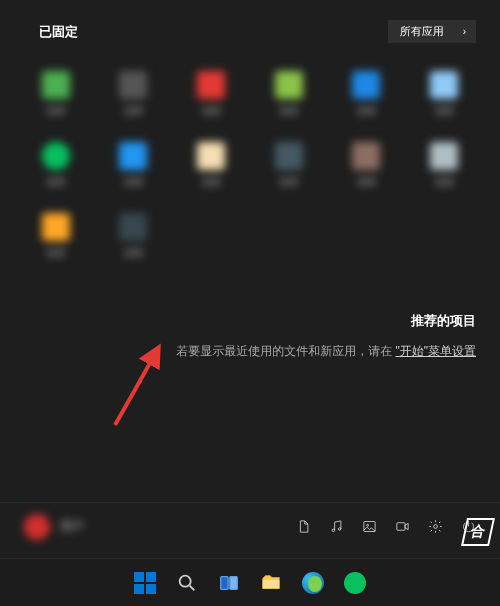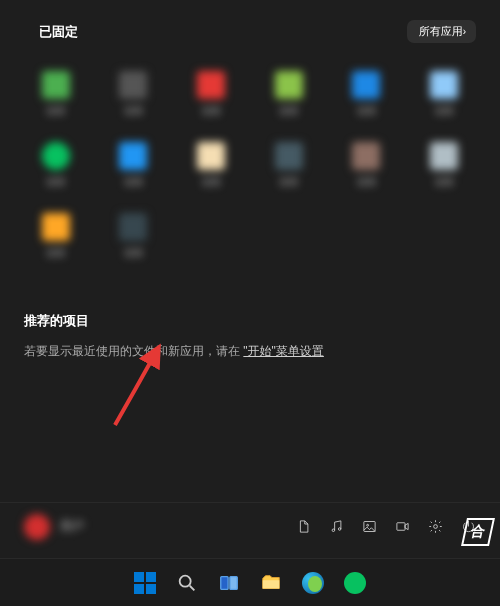--- a/index.html
+++ b/index.html
@@ -30,24 +30,24 @@
       font-size: 13px;
       font-weight: 600;
       color: #ffffff;
     }
     .all-apps-btn {
       background: rgba(255,255,255,0.08);
       border: none;
       color: #fff;
       font-size: 11px;
       padding: 4px 10px 4px 12px;
-      border-radius: 7px;
-      display: flex;
-      align-items: center;
-      gap: 0;
+      border-radius: 1px;
+      display: flex;
+      align-items: center;
+      gap: 19px;
       cursor: pointer;
     }
     .chevron { font-size: 10px; }
     .pinned-grid {
       display: grid;
       grid-template-columns: repeat(6, 1fr);
       gap: 6px 2px;
       padding: 12px 18px 0 18px;
     }
     .app-tile {
@@ -72,20 +72,21 @@
       white-space: nowrap;
     }
     .ic1{background:#4caf50;} .ic2{background:#555;} .ic3{background:#e53935;}
     .ic4{background:#8bc34a;} .ic5{background:#1e88e5;} .ic6{background:#90caf9;}
     .ic7{background:#07c160;border-radius:50%;} .ic8{background:#2196f3;}
     .ic9{background:#f5deb3;} .ic10{background:#455a64;}
     .ic11{background:#8d6e63;} .ic12{background:#b0bec5;}
     .ic13{background:#ffa726;} .ic14{background:#37474f;}
     .recommended-section {
       padding: 40px 24px 10px 24px;
+      text-align: right;
     }
     .recommended-text {
       font-size: 12px;
       color: #aaa;
       margin-top: 12px;
       line-height: 1.5;
     }
     .settings-link {
       color: #d0d0d0;
       text-decoration: underline;

